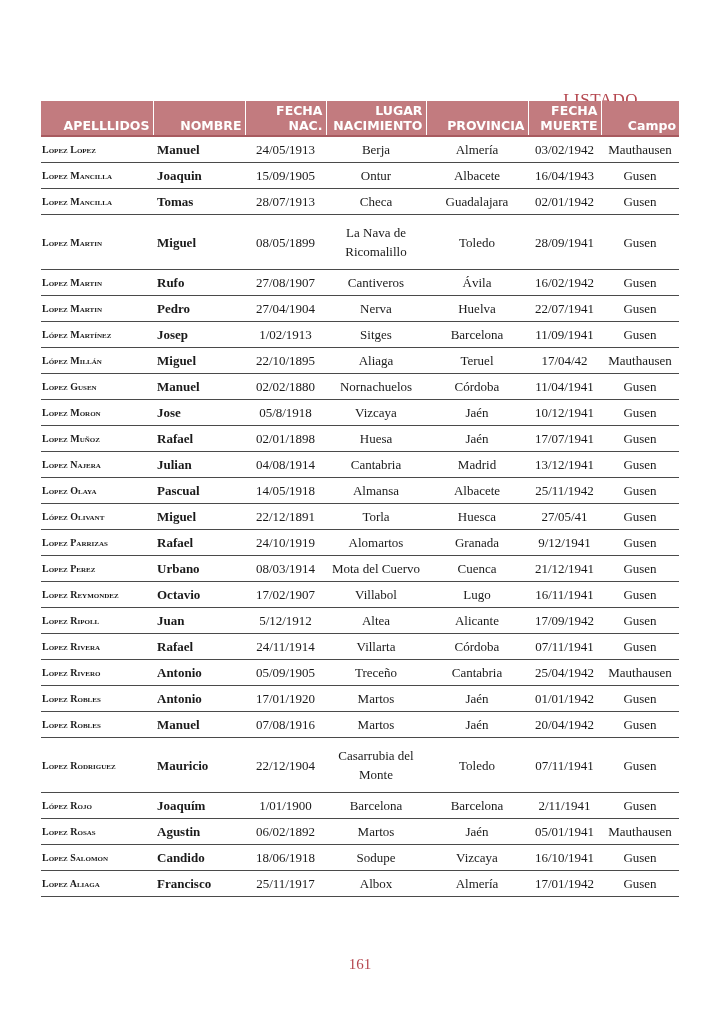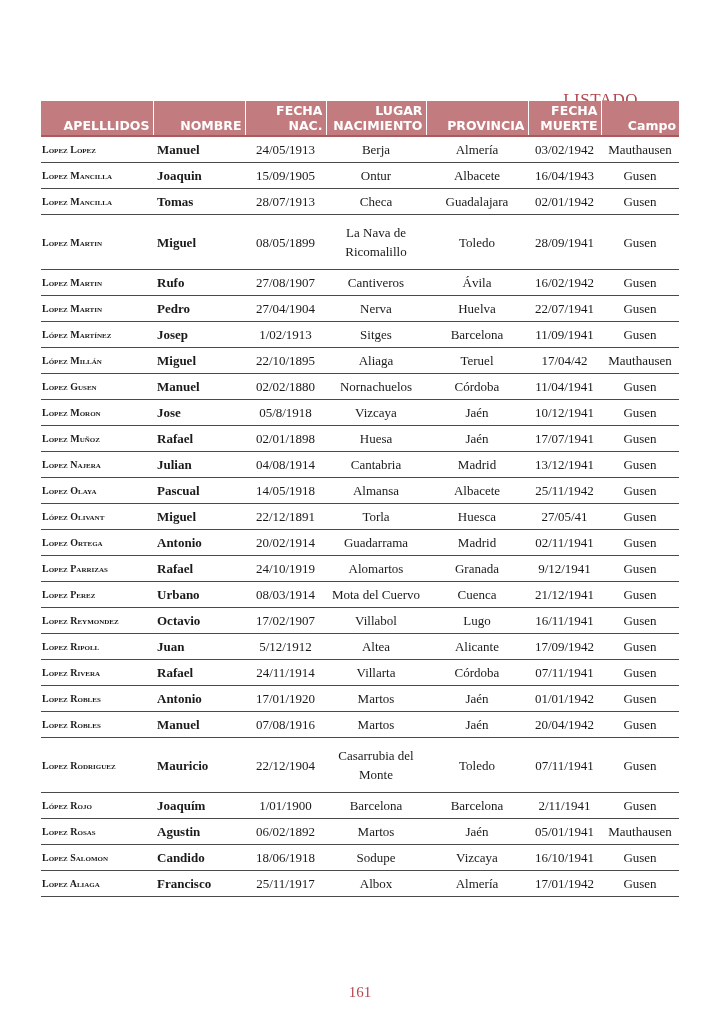--- a/index.html
+++ b/index.html
@@ -15,21 +15,21 @@
   thead th:last-child { border-right: none; }
   thead th.c-ap, thead th.c-nom { text-align: right; }
   thead th.center { text-align: right; }
   thead tr { height: 35px; }
   tbody td { font-size: 13px; line-height: 19px; padding: 3px 2px; border-bottom: 1.5px solid #4a4a4a;
          vertical-align: middle; white-space: nowrap; }
   tbody td.ap { font-weight: bold; font-variant: small-caps; font-size: 10px; padding-left: 1px; }
   tbody td.nom { font-weight: bold; padding-left: 4px; }
   tbody td.ctr { text-align: center; }
   tbody td.wrap { white-space: normal; line-height: 19px; padding: 8px 2px; }
-  .page-number { position: absolute; top: 984px; left: 0; width: 720px; text-align: center;
+  .page-number { position: absolute; top: 956px; left: 0; width: 720px; text-align: center;
          font-size: 15px; color: #b5474f; }
 </style>
 </head>
 <body>
 
 <div class="running-head">LISTADO</div>
 
 <table class="listado">
   <colgroup>
     <col style="width:112px">
@@ -181,29 +181,20 @@
       <tr>
         <td class="ap">López Olivant</td>
         <td class="nom">Miguel</td>
         <td class="ctr">22/12/1891</td>
         <td class="ctr">Torla</td>
         <td class="ctr">Huesca</td>
         <td class="ctr">27/05/41</td>
         <td class="ctr">Gusen</td>
       </tr>
       <tr>
-        <td class="ap">Lopez Ortega</td>
-        <td class="nom">Antonio</td>
-        <td class="ctr">20/02/1914</td>
-        <td class="ctr">Guadarrama</td>
-        <td class="ctr">Madrid</td>
-        <td class="ctr">02/11/1941</td>
-        <td class="ctr">Gusen</td>
-      </tr>
-      <tr>
         <td class="ap">Lopez Parrizas</td>
         <td class="nom">Rafael</td>
         <td class="ctr">24/10/1919</td>
         <td class="ctr">Alomartos</td>
         <td class="ctr">Granada</td>
         <td class="ctr">9/12/1941</td>
         <td class="ctr">Gusen</td>
       </tr>
       <tr>
         <td class="ap">Lopez Perez</td>
@@ -235,20 +226,29 @@
       <tr>
         <td class="ap">Lopez Rivera</td>
         <td class="nom">Rafael</td>
         <td class="ctr">24/11/1914</td>
         <td class="ctr">Villarta</td>
         <td class="ctr">Córdoba</td>
         <td class="ctr">07/11/1941</td>
         <td class="ctr">Gusen</td>
       </tr>
       <tr>
+        <td class="ap">Lopez Rivero</td>
+        <td class="nom">Antonio</td>
+        <td class="ctr">05/09/1905</td>
+        <td class="ctr">Treceño</td>
+        <td class="ctr">Cantabria</td>
+        <td class="ctr">25/04/1942</td>
+        <td class="ctr">Mauthausen</td>
+      </tr>
+      <tr>
         <td class="ap">Lopez Robles</td>
         <td class="nom">Antonio</td>
         <td class="ctr">17/01/1920</td>
         <td class="ctr">Martos</td>
         <td class="ctr">Jaén</td>
         <td class="ctr">01/01/1942</td>
         <td class="ctr">Gusen</td>
       </tr>
       <tr>
         <td class="ap">Lopez Robles</td>

